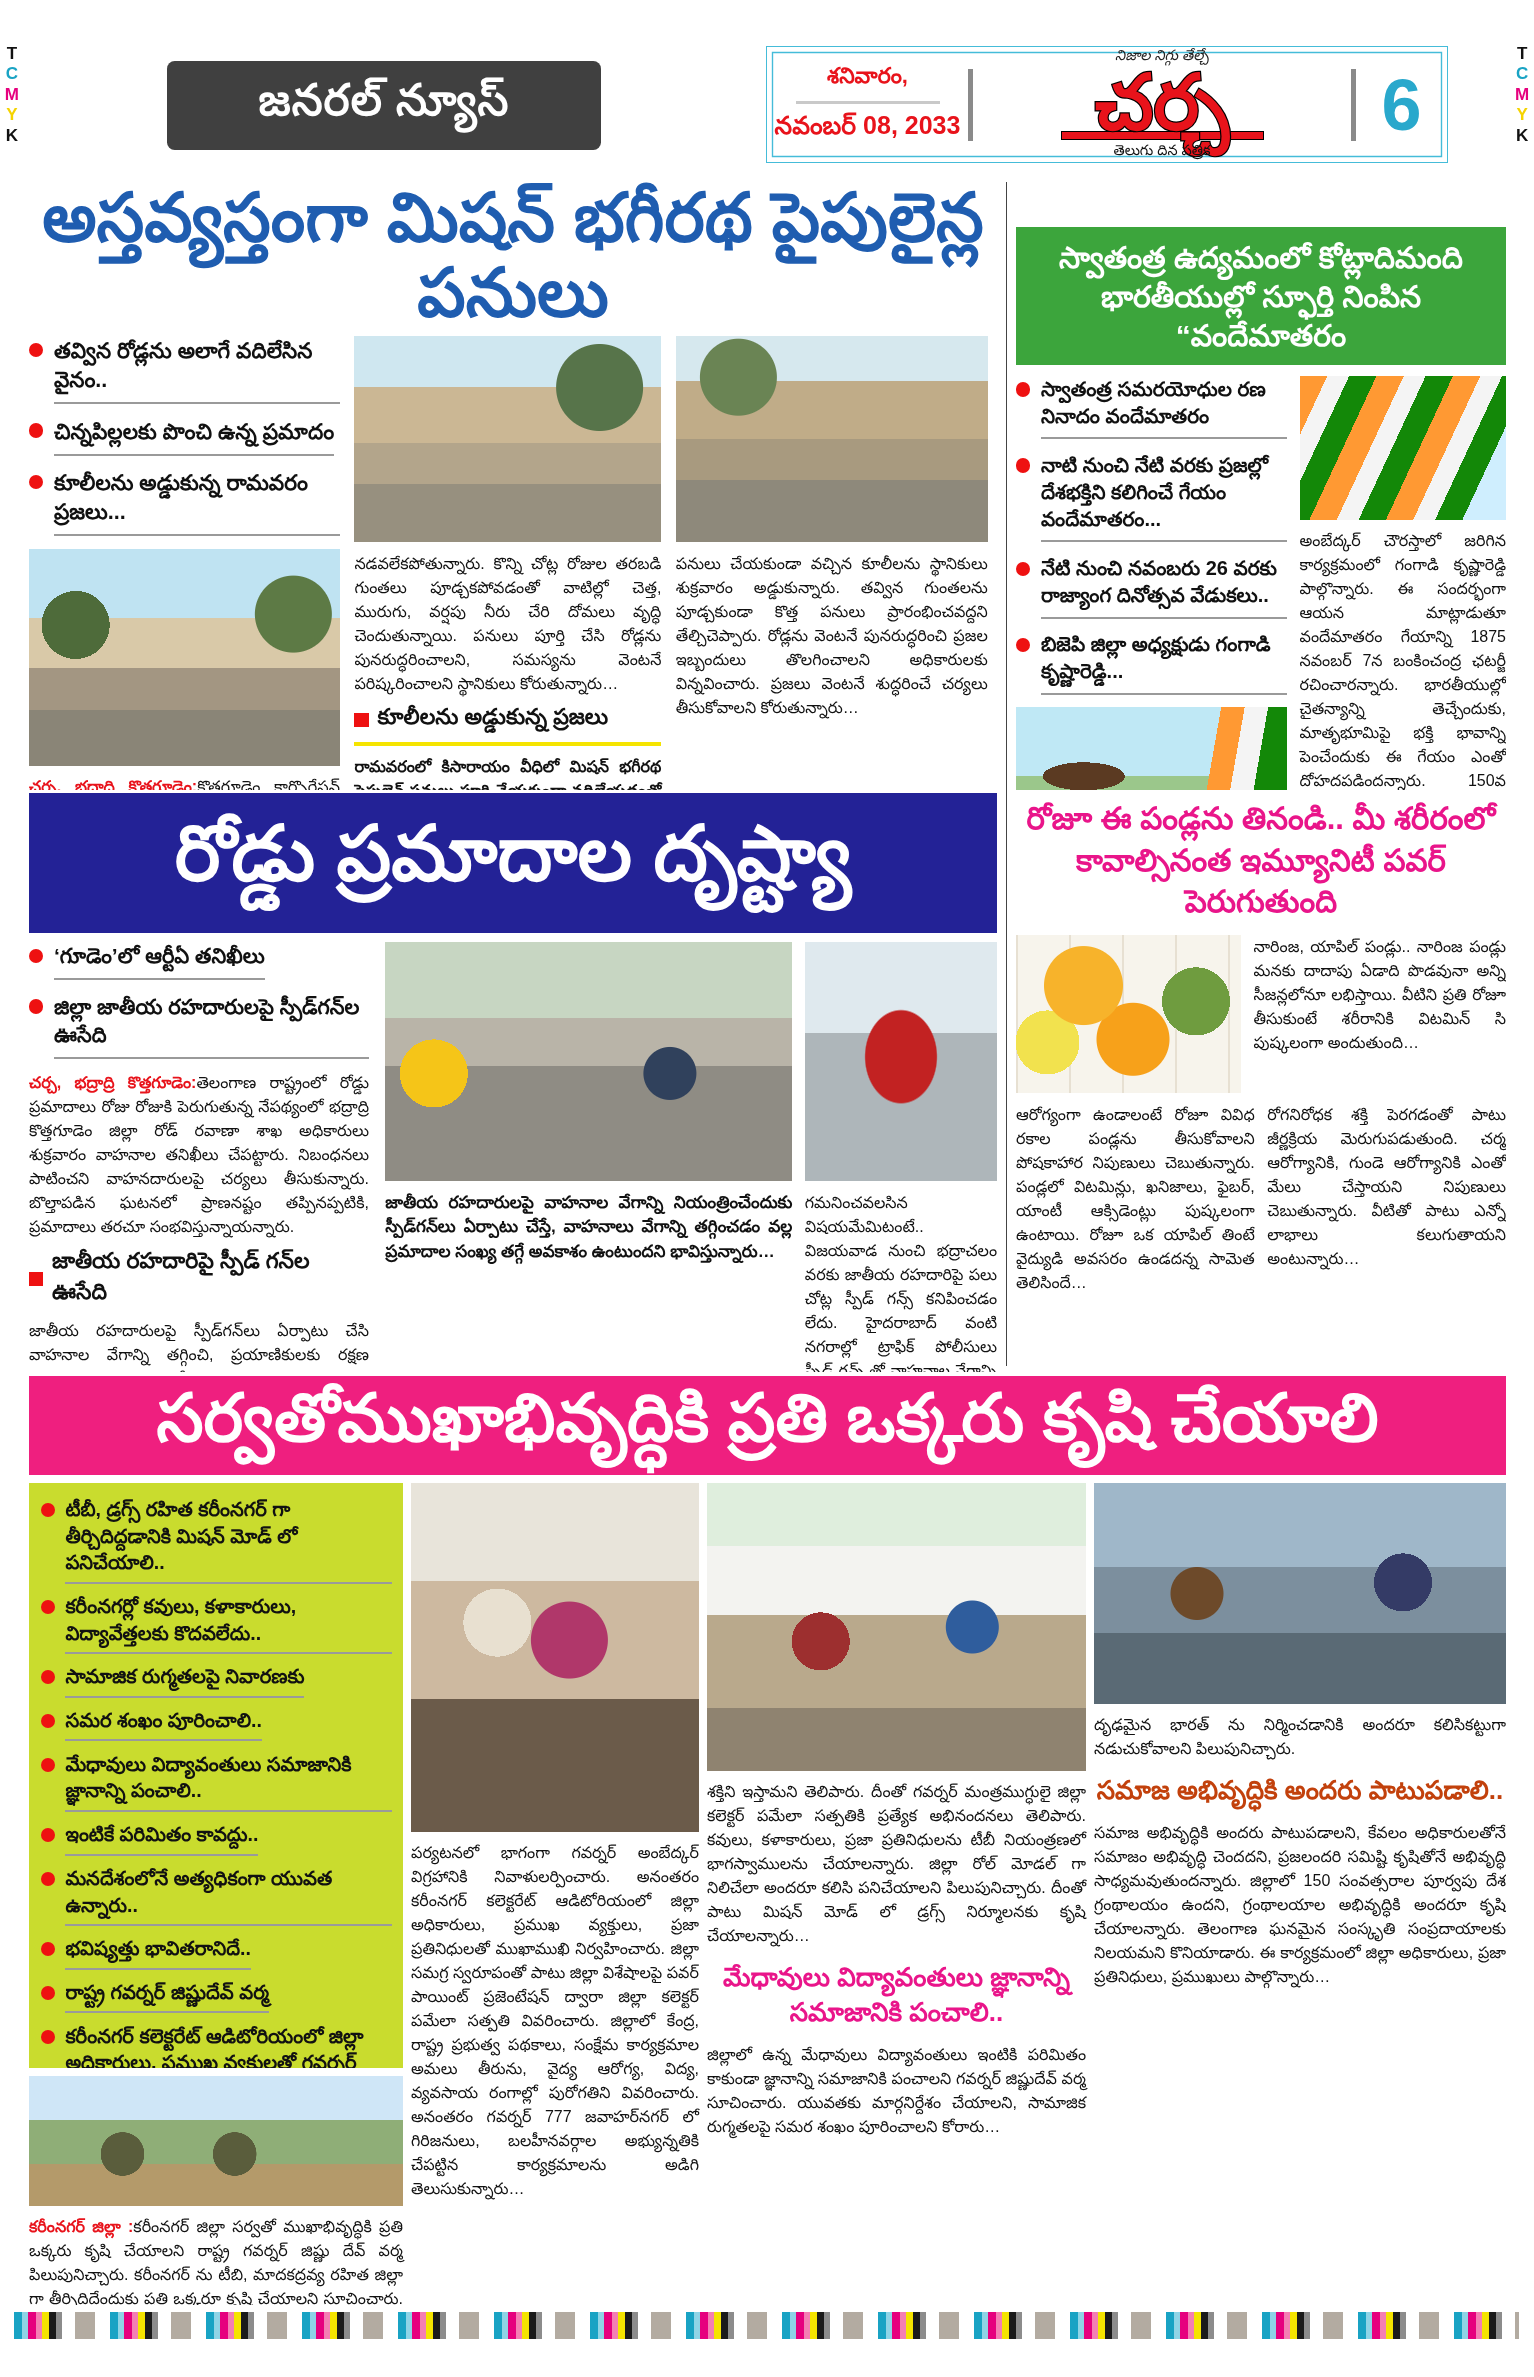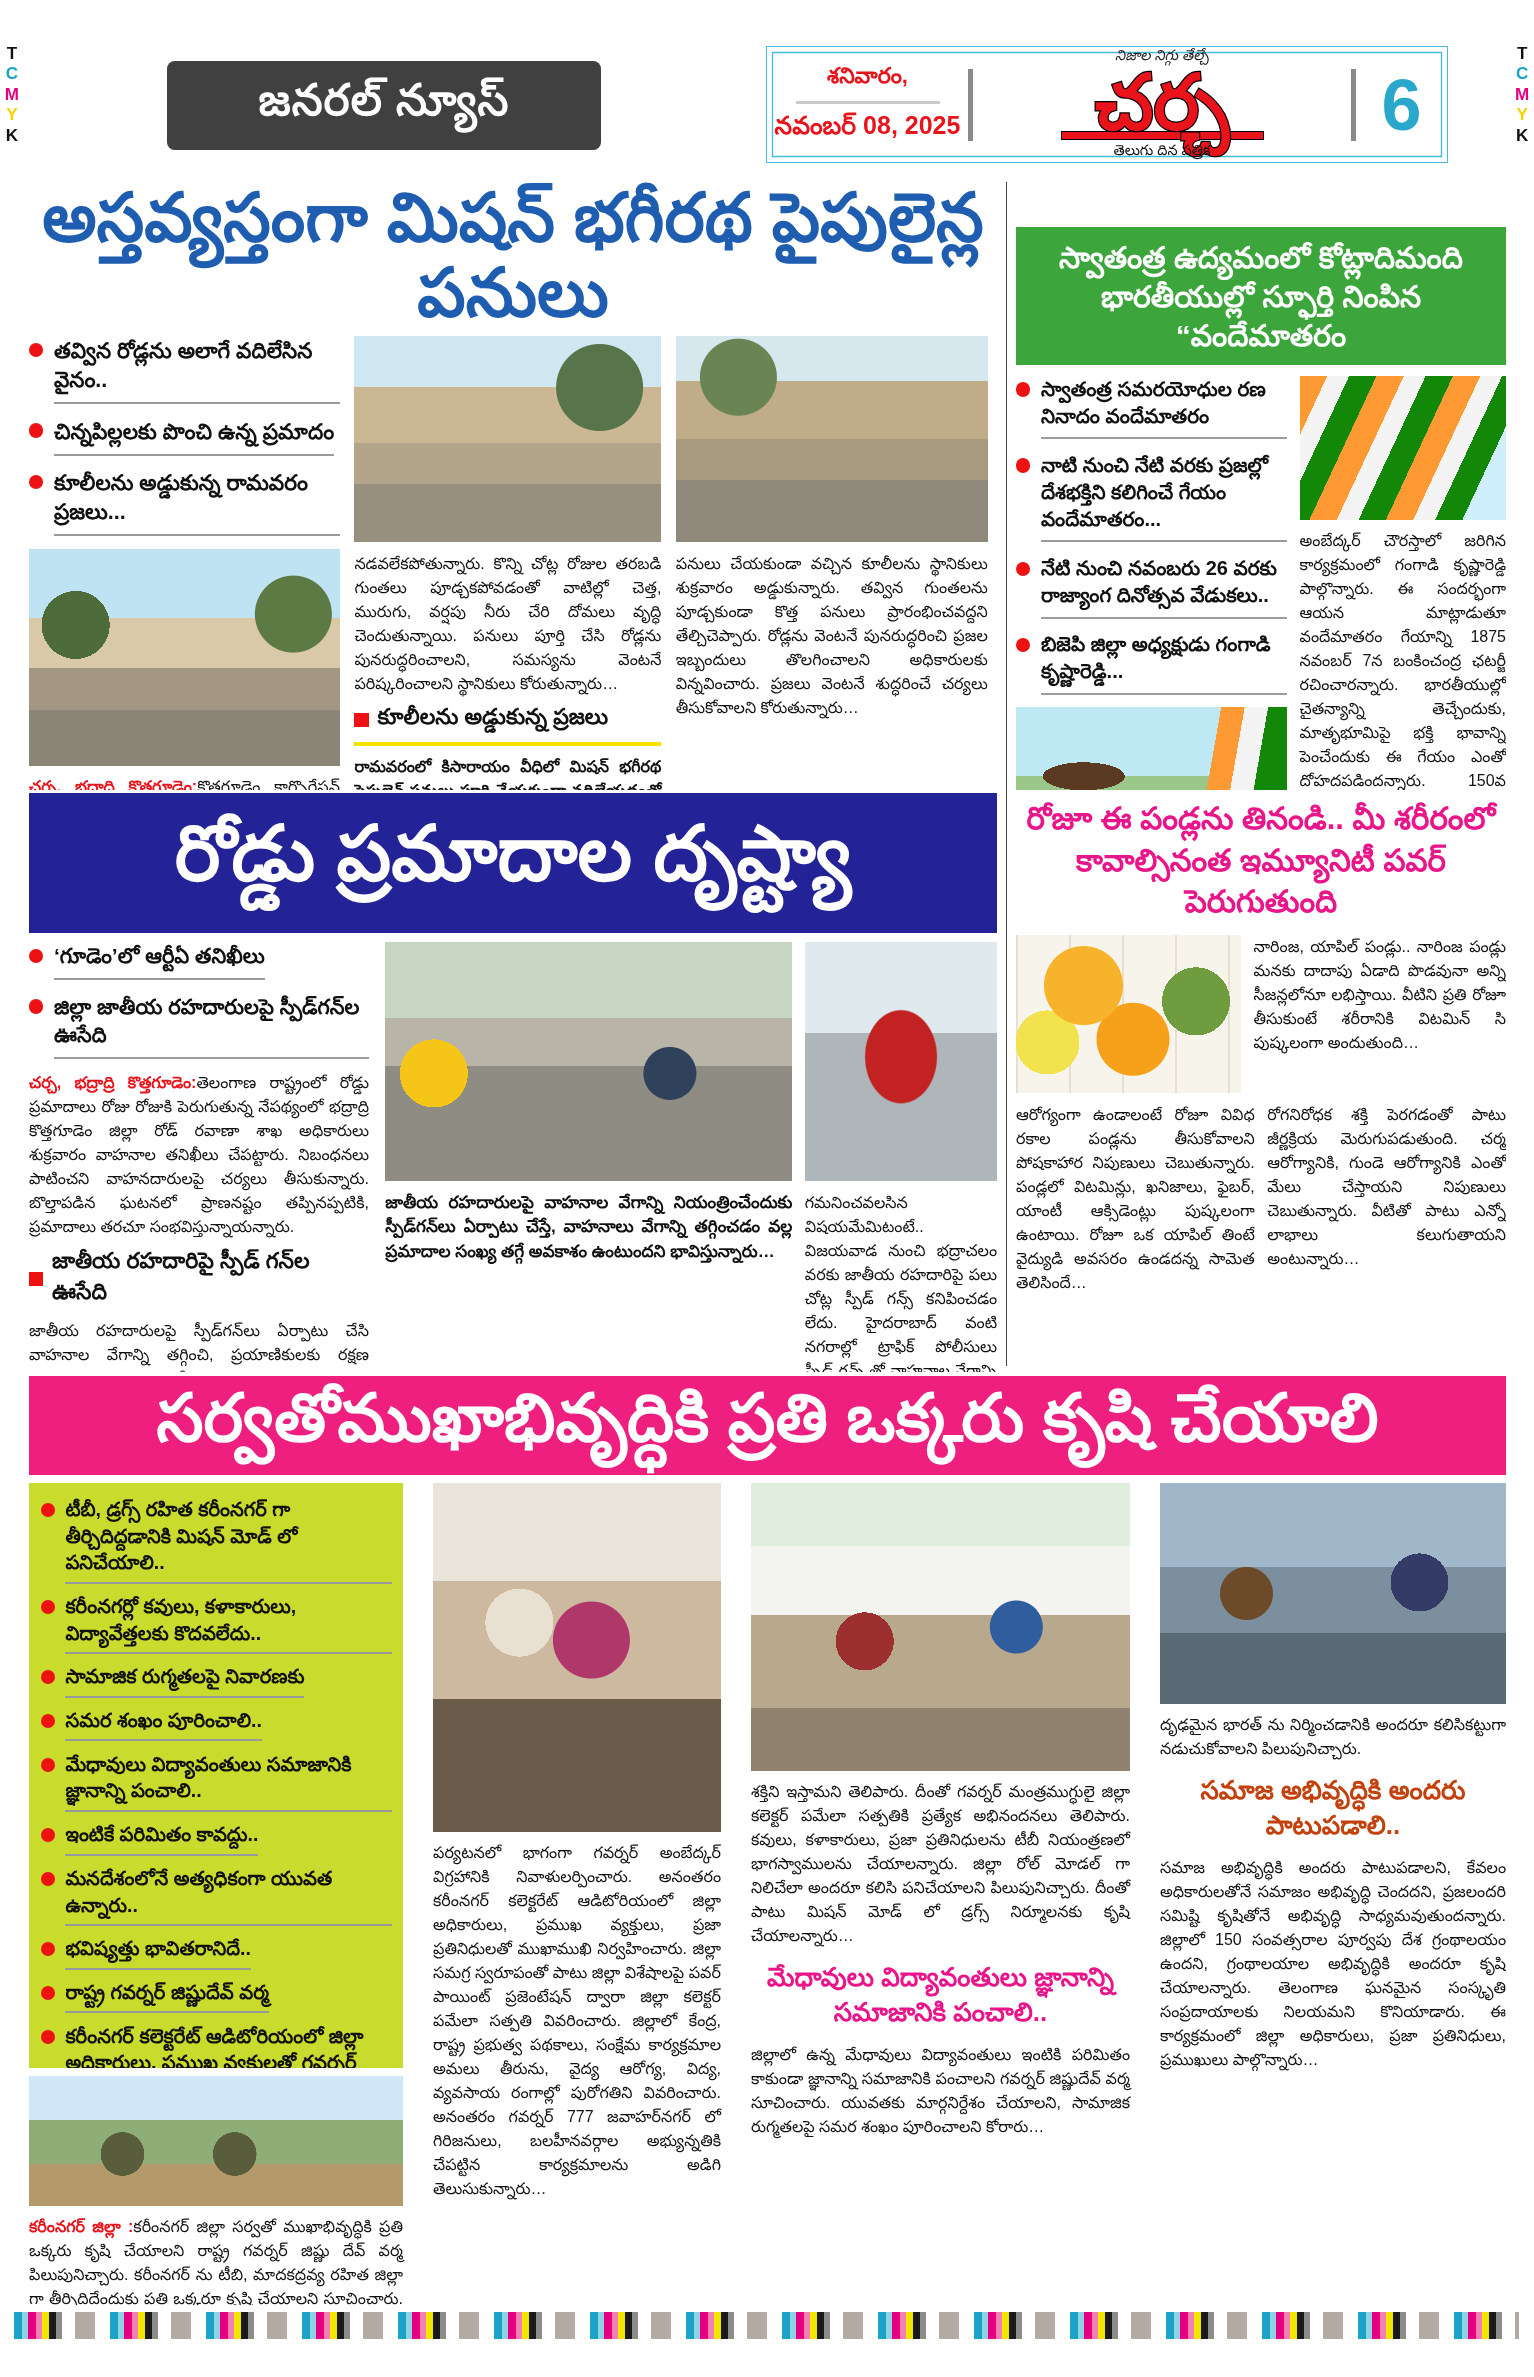--- a/index.html
+++ b/index.html
@@ -105,21 +105,21 @@
      radial-gradient(circle at 52% 66%,#f7a11a 0 36px,transparent 37px),
      repeating-linear-gradient(90deg,#e7e0d2 0 1.9px,#f7f4ec 1.9px 53px);}
   .a4-cols{display:grid;grid-template-columns:1fr 1fr;gap:12.5px;margin-top:10.5px;}
 
   
   .banner-krishi{position:absolute;left:29px;top:1376px;width:1477px;height:99px;background:#ef1f7f;
       display:flex;align-items:center;justify-content:center;color:#fff;font-size:67px;font-weight:bold;}
 
   
   .gov{position:absolute;left:29px;top:1483px;width:1477px;height:822px;overflow:hidden;}
-  .gov-grid{display:grid;grid-template-columns:374px 288px 379px 1fr;gap:30px;height:100%;}
+  .gov-grid{display:grid;grid-template-columns:374px 288px 379px 1fr;gap:8px;height:100%;}
   .ybox{background:#c9dc2e;padding:13.4px 11.5px;height:558px;overflow:hidden;}
   .ybox .bullets li{margin-bottom:9.6px;}
   .ybox .bullets .t{font-size:19.6px;border-bottom:2.4px solid #9a9a9a;padding-bottom:5.8px;}
   .ph-guard{height:130px;margin:8.6px 0;background:
      radial-gradient(circle at 25% 60%,#5a5d3c 0 21.6px,transparent 22px),
      radial-gradient(circle at 55% 60%,#5a5d3c 0 21.6px,transparent 22px),
      linear-gradient(#cfe6f7 0 34%,#8fae77 34% 68%,#b49a6a 68% 100%);}
   .ph-gov1{height:349px;background:
      radial-gradient(circle at 55% 45%,#b0376a 0 38px,transparent 39px),
      radial-gradient(circle at 30% 40%,#e8e0d0 0 34px,transparent 34px),
@@ -167,21 +167,21 @@
   </div>
 
   <div class="edition-box">
     <span class="t">జనరల్ న్యూస్</span>
   </div>
 
   <div class="masthead">
     <div class="date-block">
       <span class="day">శనివారం,</span>
       <span class="sep"></span>
-      <span class="date">నవంబర్ 08, 2025</span>
+      <span class="date">నవంబర్ 08, 2033</span>
     </div>
     <div class="vdiv"></div>
     <div class="logo-wrap">
       <span class="logo-tagline">నిజాల నిగ్గు తేల్చే</span>
       <span class="logo">చర్చ</span>
       <div class="logo-underline"></div>
       <span class="logo-sub">తెలుగు దిన పత్రిక</span>
     </div>
     <div class="vdiv"></div>
     <div class="page-num">6</div>

